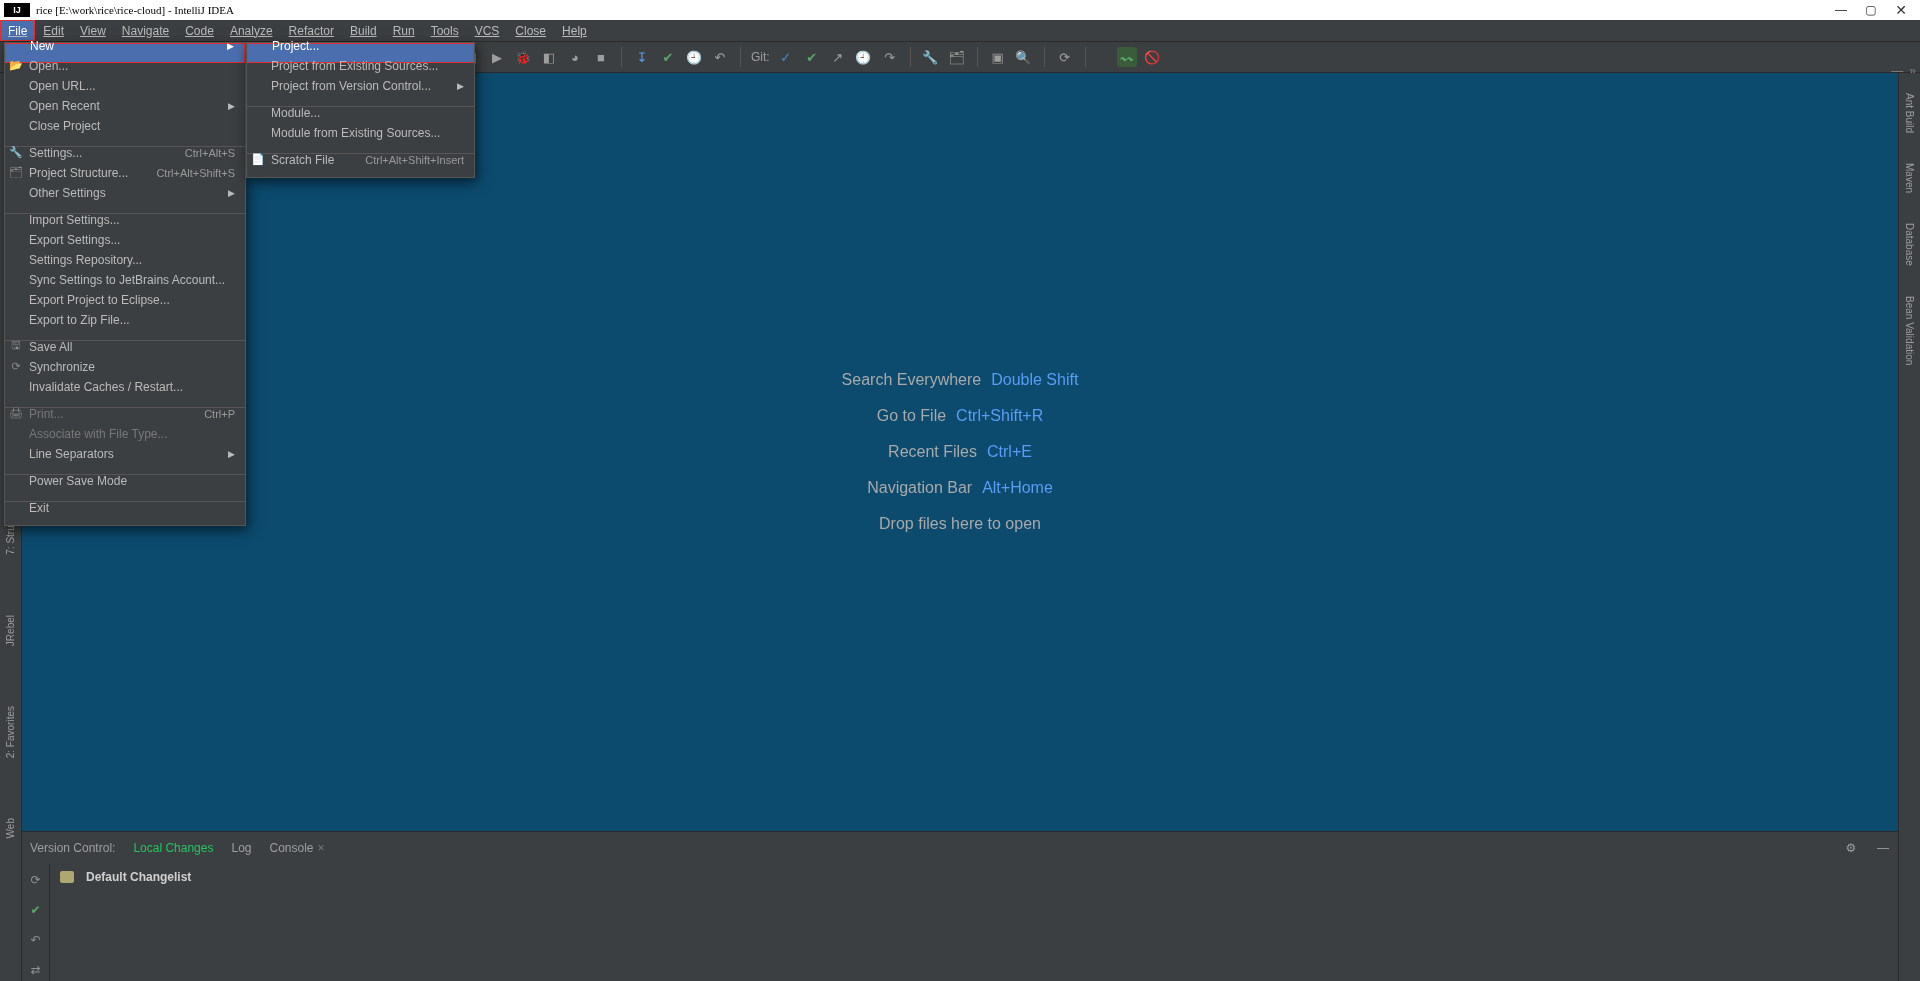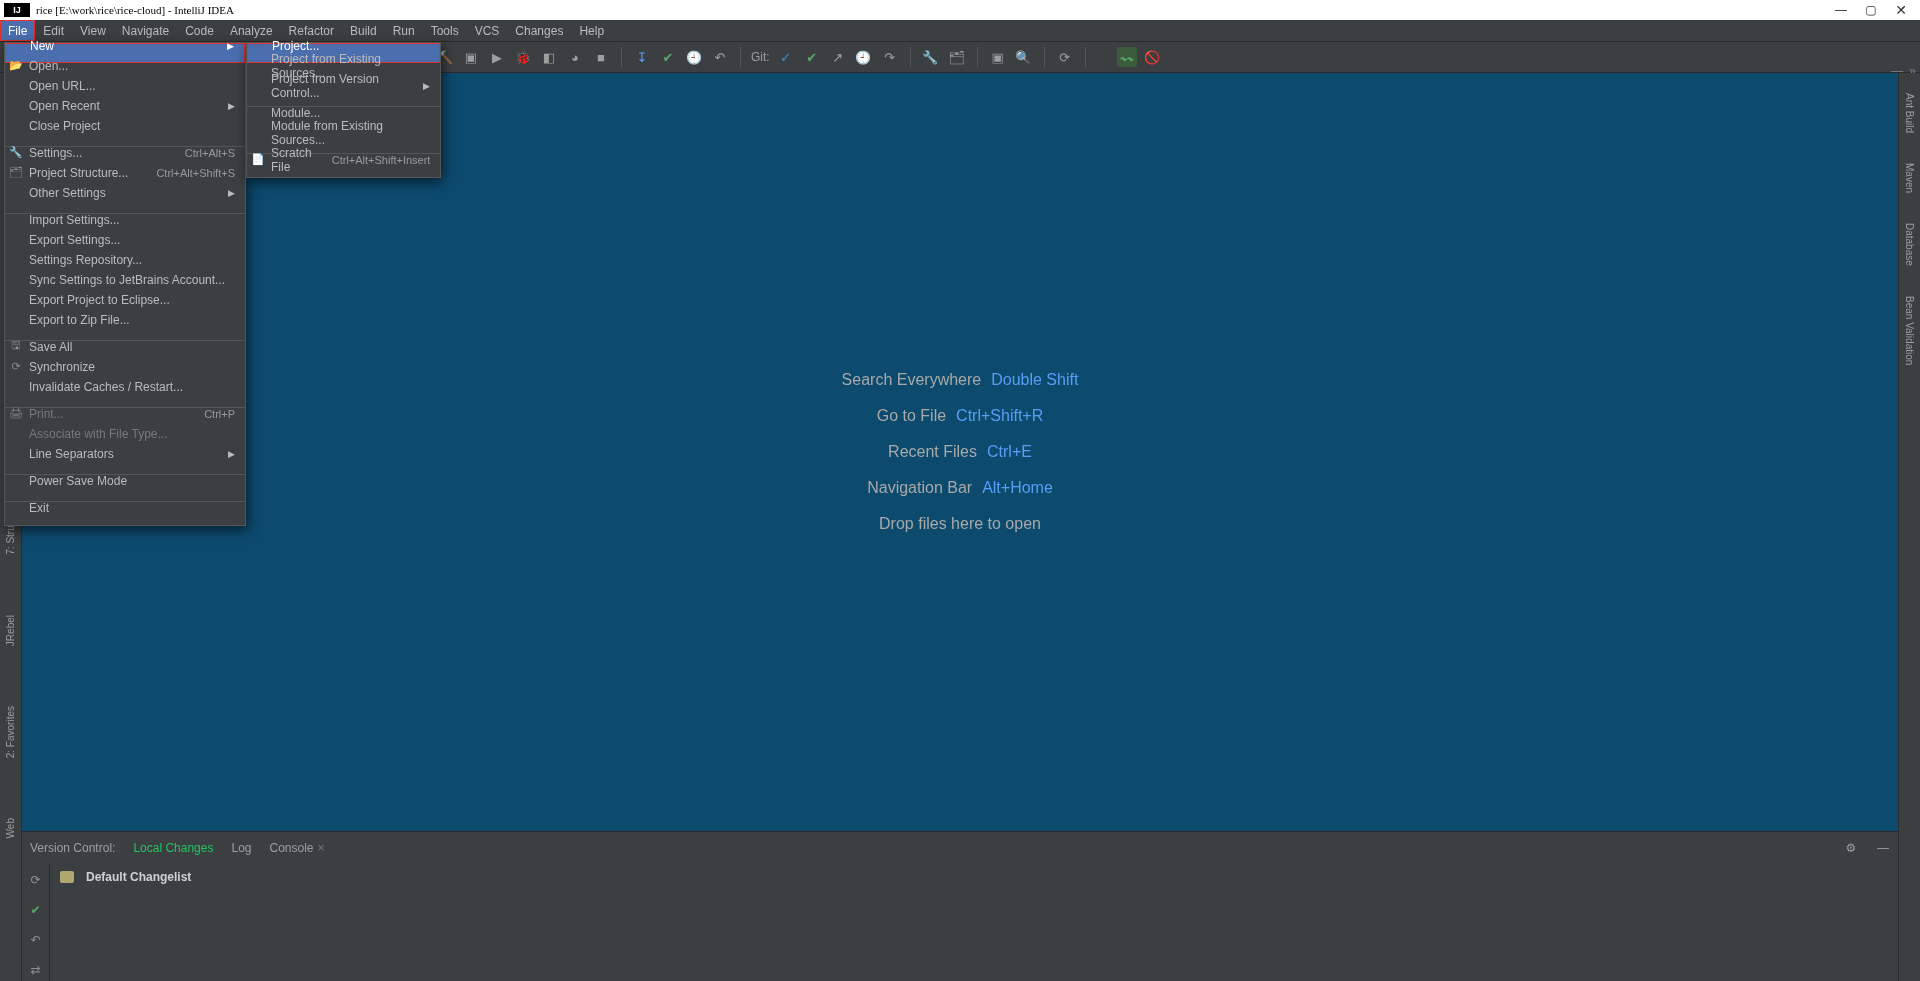--- a/index.html
+++ b/index.html
@@ -6,21 +6,21 @@
 html, body { width: 100%; height: 100%; background: #3c3f41; overflow: hidden; }
 
 
 .titlebar { height: 20px; background: #ffffff; display: flex; align-items: center; padding: 0 4px; font-size: 11px; color: #000; }
 .titlebar .app-icon { width: 26px; height: 14px; background: #000; margin-right: 6px; display:flex;align-items:center;justify-content:center;color:#fff;font-size:9px;font-weight:bold;}
 .titlebar .title-text { flex: 1; font-family: Liberation Serif, serif; }
 .titlebar .win-btn { width: 30px; text-align: center; font-size: 12px; cursor: default; color:#333;}
 .titlebar .win-btn.close { font-size:14px; }
 
 
-.menubar { height: 22px; background: #3c3f41; display: flex; align-items: stretch; font-size: 12px; color: #bbbbbb; border-bottom: 1px solid #2b2b2b; }
+.menubar { height: 22px; background: #3c3f41; display: flex; align-items: stretch; font-size: 12px; color: #bbbbbb; border-bottom: 1px solid #2b2b2b; text-decoration: underline; }
 .menubar .mitem { padding: 0 8px; display: flex; align-items: center; cursor: default; }
 .menubar .mitem.active { background: #4B6EAF; color: #fff; }
 .menubar .mitem.highlighted-red { border: 1px solid #e03030; padding: 0 7px; }
 
 
 .toolbar { height: 31px; background: #3c3f41; display: flex; align-items: center; padding: 0 6px; gap: 6px; border-bottom: 1px solid #2b2b2b; color:#9e9e9e;}
 .toolbar .ticon { width: 20px; height: 20px; display:flex;align-items:center;justify-content:center; font-size: 13px; }
 .toolbar .sep { width: 1px; height: 20px; background: #555; margin: 0 4px; }
 .right-gutter-top { position:absolute; top:64px; right:4px; display:flex; gap:6px; color:#808080; font-size:12px;}
 .right-gutter-top .gbtn{ cursor:default;}
@@ -63,21 +63,21 @@
 .dropdown .d-item { height: 20px; display: flex; align-items: center; padding: 0 10px 15px 24px; position: relative; cursor: default; }
 .dropdown .d-item.highlight { background: #4B6EAF; color: #fff; }
 .dropdown .d-item.highlighted-red { border: 1px solid #e03030; }
 .dropdown .d-item.disabled { color: #777; }
 .dropdown .d-sep { height: 1px; background: #565656; margin: 3px 0; }
 .dropdown .d-item .sc { margin-left: auto; padding-left: 20px; color: #999; font-size: 11px; }
 .dropdown .d-item .arrow { margin-left: auto; font-size: 9px; }
 .dropdown .d-item .icon-slot { position:absolute; left:4px; width:14px; height:14px; display:flex;align-items:center;justify-content:center;font-size:11px;color:#8e8e8e;}
 
 #file-menu { top: 42px; left: 4px; width: 242px; }
-#new-submenu { top: 42px; left: 246px; width: 195px; }
+#new-submenu { top: 42px; left: 246px; width: 229px; }
 
 
 .i-android{color:#8fbf3e;}
 .i-blue{color:#3d8fd6;}
 .i-green{color:#59a869;}
 </style>
 </head>
 <body>
 
 <div class="titlebar">
@@ -116,21 +116,21 @@
   <div class="mitem">
       <span>Run</span>
     </div>
   <div class="mitem">
       <span>Tools</span>
     </div>
   <div class="mitem">
       <span>VCS</span>
     </div>
   <div class="mitem">
-      <span>Changes</span>
+      <span>Close</span>
     </div>
   <div class="mitem">
       <span>Help</span>
     </div>
 </div>
 
 <div class="toolbar" style="position:relative;">
   <div style="width:345px;"></div>
   <div class="ticon i-android">🤖</div>
   <div class="ticon">📱</div>

